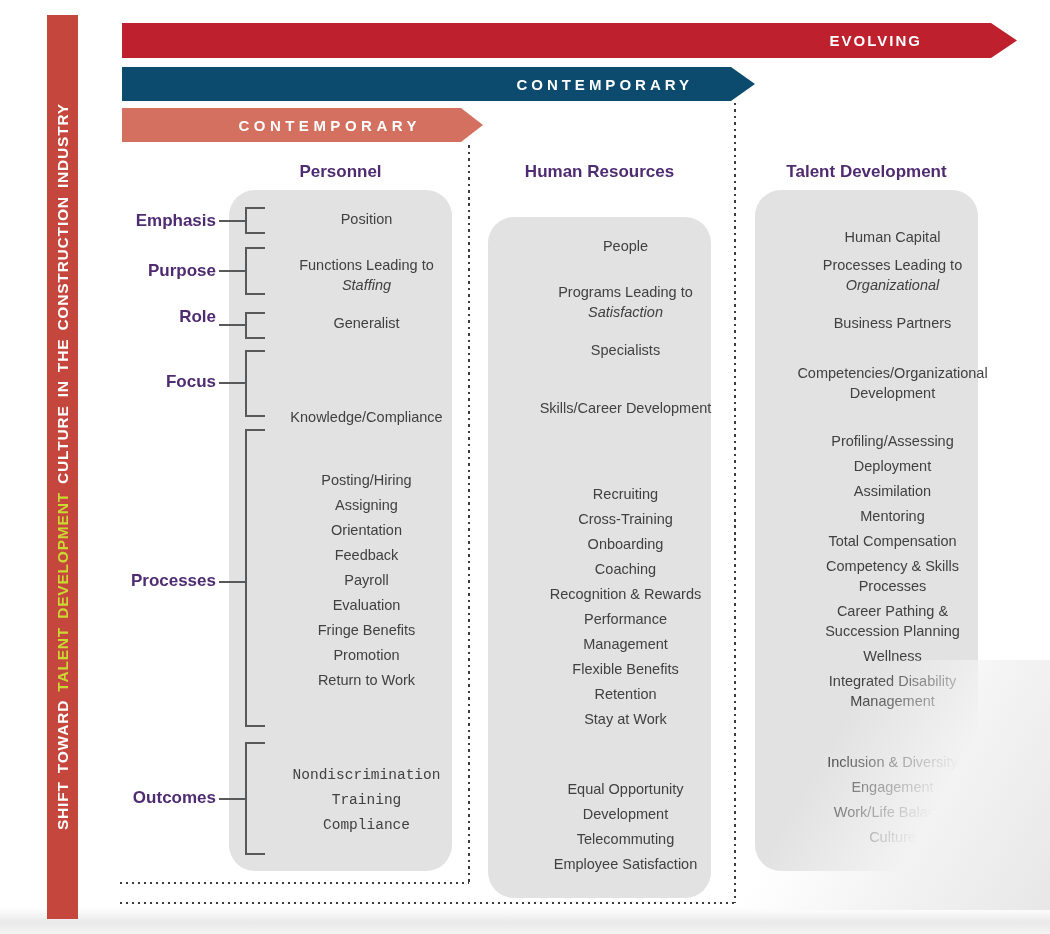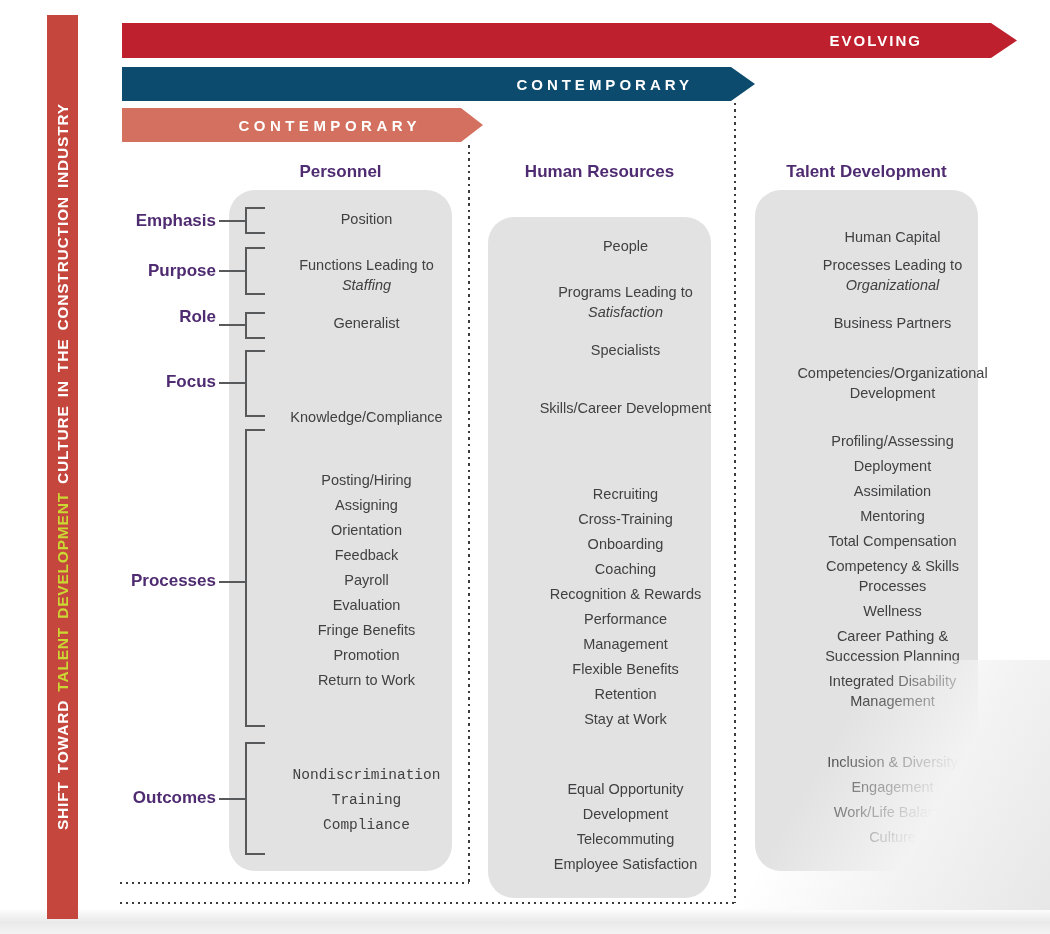--- a/index.html
+++ b/index.html
@@ -277,25 +277,25 @@
           <div class="cell-line">Mentoring</div>
         </div>
         <div class="cell-item">
           <div class="cell-line">Total Compensation</div>
         </div>
         <div class="cell-item">
           <div class="cell-line">Competency &amp; Skills</div>
           <div class="cell-line">Processes</div>
         </div>
         <div class="cell-item">
-          <div class="cell-line">Wellness</div>
-        </div>
-        <div class="cell-item">
           <div class="cell-line">Career Pathing &amp;</div>
           <div class="cell-line">Succession Planning</div>
+        </div>
+        <div class="cell-item">
+          <div class="cell-line">Wellness</div>
         </div>
         <div class="cell-item">
           <div class="cell-line">Integrated Disability</div>
           <div class="cell-line">Management</div>
         </div>
       </div>
     <div class="cell" style="top:559px;">
         <div class="cell-item">
           <div class="cell-line">Inclusion &amp; Diversity</div>
         </div>

